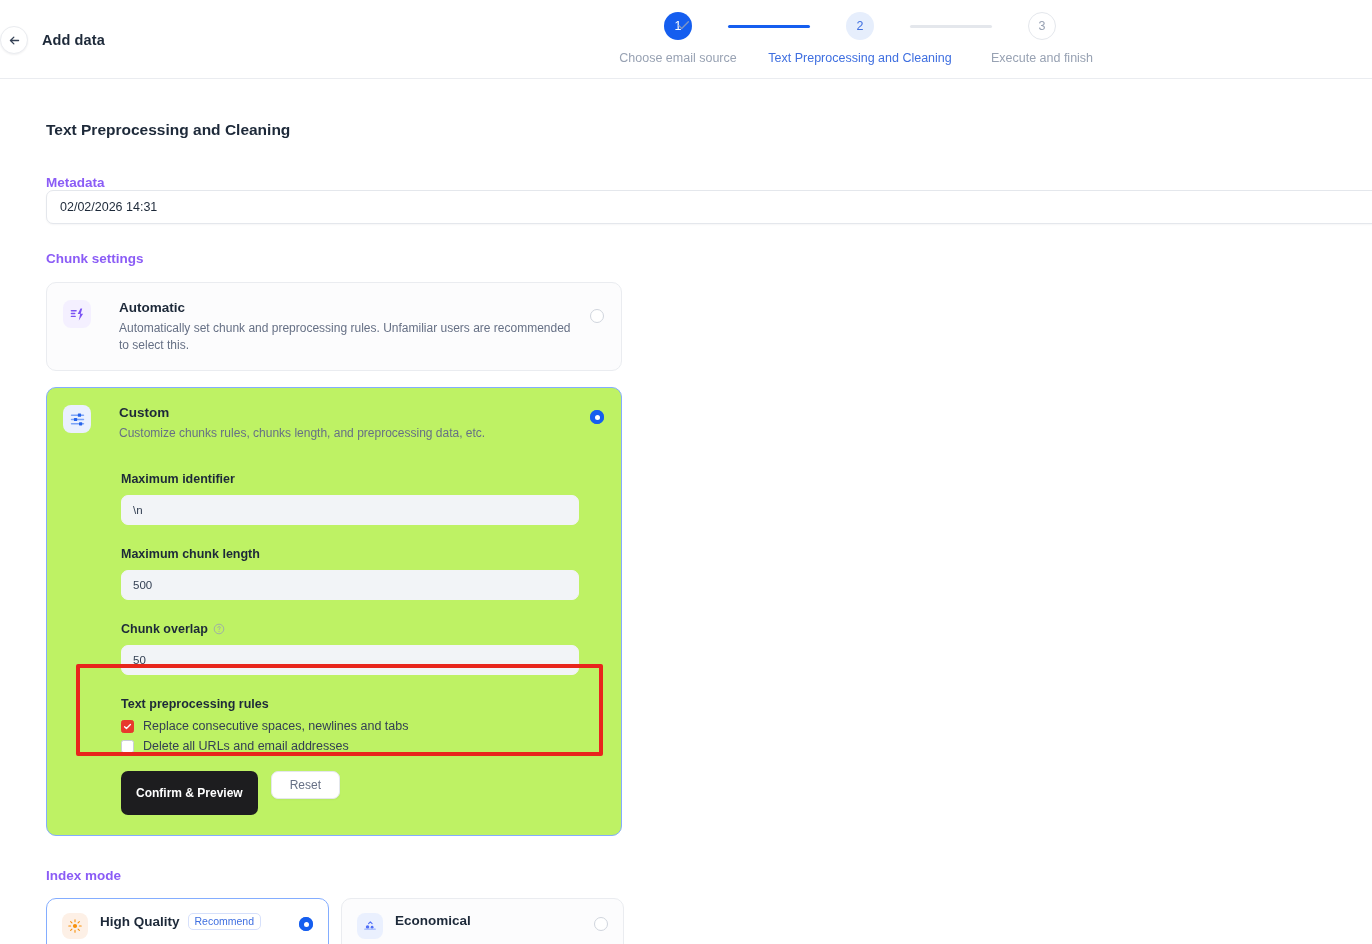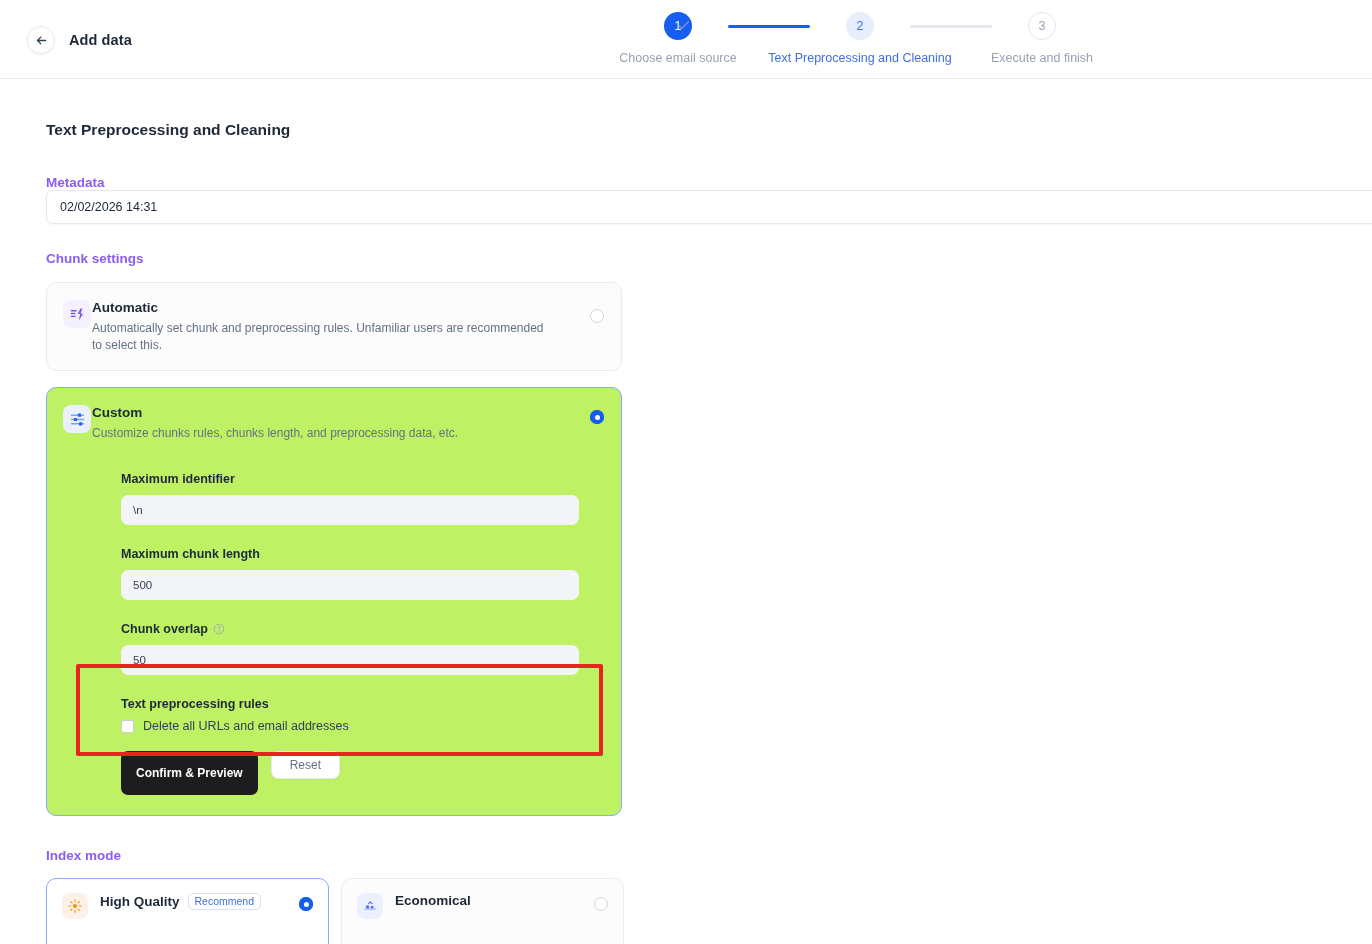--- a/index.html
+++ b/index.html
@@ -16,21 +16,21 @@
 
   
   .topbar {
     position: relative;
     height: 79px;
     border-bottom: 1px solid #eaecf0;
     background: #fff;
   }
   .topbar-left {
     position: absolute;
-    left: 27px;
+    left: 0;
     top: 26px;
     display: flex;
     align-items: center;
     gap: 14px;
   }
   .back-btn {
     width: 28px; height: 28px;
     border-radius: 50%;
     background: #ffffff;
     border: 1px solid #eaecf0;
@@ -144,21 +144,21 @@
     padding: 16px 16px 16px 16px;
     position: relative;
   }
   .option-card.selected {
     background: #bef264;
     border: 1px solid #84adff;
     padding-bottom: 20px;
   }
   .option-head {
     display: flex;
-    gap: 1px;
+    gap: 28px;
     align-items: flex-start;
   }
   .opt-icon {
     width: 28px; height: 28px;
     border-radius: 8px;
     display: flex; align-items: center; justify-content: center;
     flex: 0 0 28px;
     margin-top: 1px;
   }
   .opt-icon.purple { background: #f4f0ff; }
@@ -483,20 +483,28 @@
             </span>
           </div>
           <div class="text-input">
             <span>50</span>
           </div>
         </div>
 
         <div>
           <div class="rules-title">Text preprocessing rules</div>
 
+          <div class="check-row">
+            <span class="cbox on">
+              <svg width="9" height="9" viewBox="0 0 16 16" fill="none">
+                <path d="M2.8 8.3l3.4 3.4L13.2 4.6" stroke="#ffffff" stroke-width="2.4" stroke-linecap="round" stroke-linejoin="round"></path>
+              </svg>
+            </span>
+            <span class="check-label">Replace consecutive spaces, newlines and tabs</span>
+          </div>
 
           <div class="check-row">
             <span class="cbox off"></span>
             <span class="check-label">Delete all URLs and email addresses</span>
           </div>
         </div>
 
         <div class="btn-row">
           <button class="btn-primary">Confirm &amp; Preview</button>
           <button class="btn-secondary">Reset</button>

